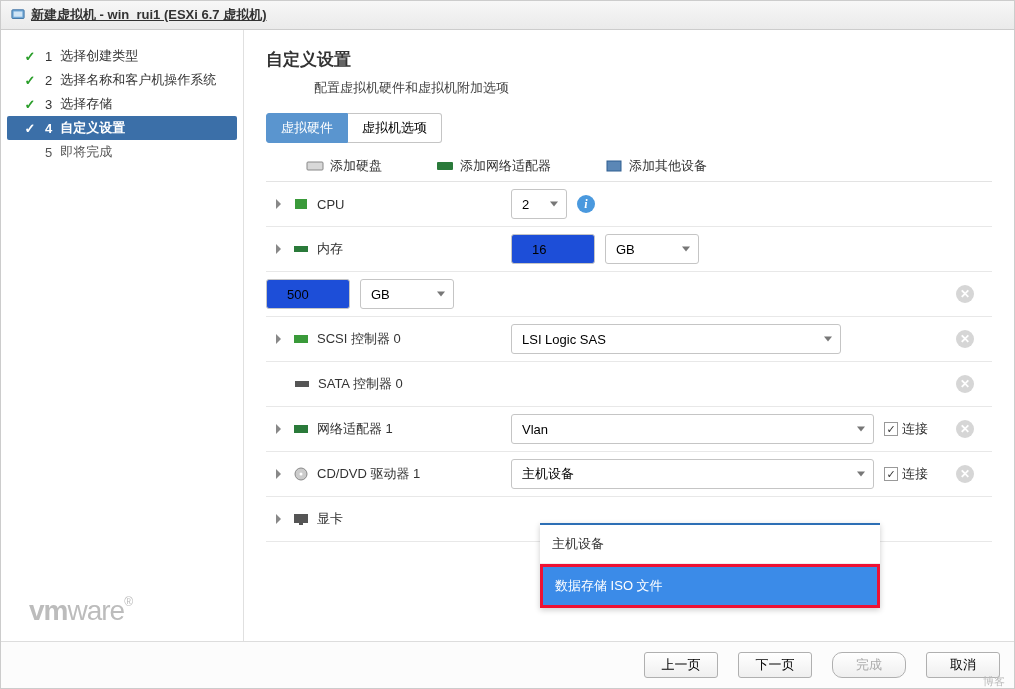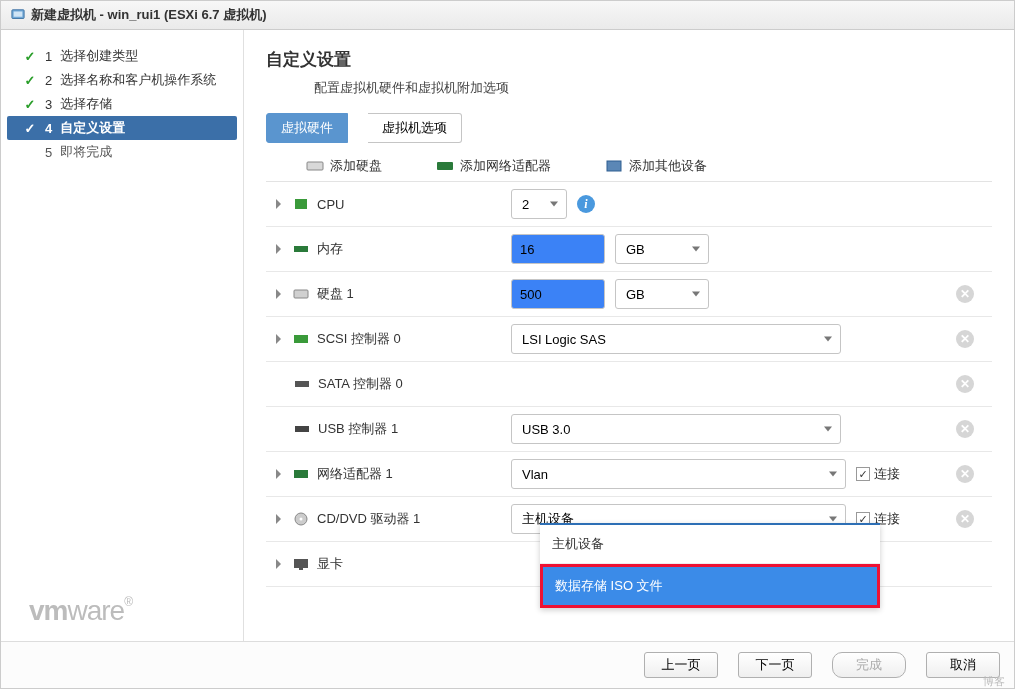--- a/index.html
+++ b/index.html
@@ -1,53 +1,53 @@
 <!DOCTYPE html>
 <html><head>
   <meta charset="utf-8">
   <style>
     * { box-sizing: border-box; margin: 0; padding: 0; font-family: "Microsoft YaHei", Arial, sans-serif; }
     body { background: #f5f5f5; width: 1015px; height: 689px; overflow: hidden; }
     .dialog { display: flex; flex-direction: column; width: 1015px; height: 689px; background: #fff; border: 1px solid #ccc; }
-    .title-bar { background: linear-gradient(#f7f7f7,#eaeaea); border-bottom: 1px solid #ccc; padding: 5px 10px; display: flex; align-items: center; gap: 6px; font-size: 13px; color: #333; font-weight: bold; }
+    .title-bar { background: linear-gradient(#f7f7f7,#eaeaea); border-bottom: 1px solid #ccc; padding: 5px 10px; display: flex; align-items: center; gap: 6px; font-size: 13px; color: #333; font-weight: bold; text-decoration: underline; }
     .vm-ico { width:14px; height:14px; }
     .body { flex:1; display:flex; min-height:0; }
     .sidebar { width:243px; background:#fff; border-right:1px solid #e0e0e0; padding:14px 0 14px 0; display:flex; flex-direction:column; justify-content:space-between; }
     .steps { display:flex; flex-direction:column; }
     .step { display:flex; align-items:center; gap:8px; padding:3px 14px 3px 22px; font-size:13px; color:#333; cursor:pointer; }
     .step .chk { width:14px; height:14px; display:flex; align-items:center; justify-content:center; }
     .step.done .chk::before { content:"✓"; color:#2a9e2a; font-weight:bold; font-size:13px; }
     .step.active { background:#3b6fa8; color:#fff; border-radius:2px; margin:0 6px; padding-left:16px; font-weight:bold; }
     .step.active .chk::before { content:"✓"; color:#fff; font-weight:bold; font-size:13px;}
     .step.pending { color:#555; padding-left:44px; }
     .vmware-logo { color:#bcbcbc; font-size:28px; font-weight:300; padding-left:28px; letter-spacing:-1px; font-family:Arial,sans-serif; }
     .vmware-logo b { font-weight:bold; }
     .main { flex:1; padding:18px 22px 0 22px; display:flex; flex-direction:column; min-height:0; }
     .main h2 { font-size:17px; font-weight:bold; color:#333; margin-bottom:8px; }
     .main .subtitle { font-size:13px; color:#444; margin-bottom:16px;padding-left:48px; }
     .tabs { display:flex; gap:0; margin-bottom:14px; }
     .tab { border:1px solid #c5c5c5; padding:5px 14px; font-size:13px; background:#fff; cursor:pointer; }
     .tab:first-child { border-radius:3px 0 0 3px; }
-    .tab:last-child { border-radius:0 3px 3px 0; border-left:none;margin-left:20px; }
+    .tab:last-child { border-radius:0 3px 3px 0; border-left:none; }
     .tab.active { background:#5a95cf; color:#fff; border-color:#5a95cf; }
     .toolbar { display:flex; gap:26px; align-items:center; font-size:13px; color:#333; margin-bottom:6px; padding-left:12px;}
     .toolbar .tb { display:flex; align-items:center; gap:6px; cursor:pointer;padding-left:28px;}
     .ico { width:18px; height:14px; display:inline-block; }
     .hw-list { border-top:1px solid #e3e3e3; overflow:visible; }
     .hw-row { display:flex; align-items:center; border-bottom:1px solid #e8e8e8; min-height:45px; position:relative; }
     .hw-label { width:245px; display:flex; align-items:center; gap:8px; padding-left:10px; font-size:13px; color:#333; }
     .caret { width:0;height:0;border-top:5px solid transparent;border-bottom:5px solid transparent;border-left:5px solid #888; margin-right:4px;}
     .hw-controls { flex:1; display:flex; align-items:center; gap:10px; padding:6px 0;}
-    .inpnum { width:94px; height:30px; border:1px solid #c5c5c5; border-radius:3px; padding:0 8px; font-size:13px; background:#3b82f6; }
+    .inpnum { width:84px; height:30px; border:1px solid #c5c5c5; border-radius:3px; padding:0 20px; font-size:13px; background:#1d4ed8; }
     .sel { height:30px; border:1px solid #c5c5c5; border-radius:3px; background:#fff; font-size:13px; padding:0 24px 0 10px; position:relative; display:flex; align-items:center; cursor:pointer; }
     .sel::after { content:""; position:absolute; right:8px; top:50%; transform:translateY(-50%); border-left:4px solid transparent;border-right:4px solid transparent;border-top:5px solid #777; }
     .sel.sm { width:56px; }
     .sel.unit { width:94px; }
     .sel.wide { width:330px; }
-    .sel.xwide { width:335px; }
+    .sel.xwide { width:363px; }
     .info-ico { width:18px; height:18px; border-radius:50%; background:#4a99de; color:#fff; display:flex; align-items:center; justify-content:center; font-size:12px; font-weight:bold; font-style:italic; font-family:Georgia,serif;}
     .remove-ico { width:18px;height:18px;border-radius:50%; background:#d6d6d6; color:#fff; display:flex; align-items:center; justify-content:center; font-size:12px; font-weight:bold; position:absolute; right:18px; cursor:pointer;}
     .remove-ico::before { content:"✕"; }
     .chkbox { width:14px; height:14px; border:1px solid #999; background:#fff; display:inline-flex; align-items:center; justify-content:center; font-size:11px; color:#333; }
     .chkbox.checked::before { content:"✓"; }
     .chk-lbl { font-size:13px; color:#333; display:flex; align-items:center; gap:4px;}
     .dropdown-open { position:absolute; left:540px; top:523px; width:340px; border-top:2px solid #2d6fb5; background:#fff; box-shadow:0 2px 6px rgba(0,0,0,0.2); z-index:10; }
     .dd-item { padding:10px 12px; font-size:13px; color:#333; border-bottom:1px solid #eee; cursor:pointer;}
     .dd-item.sel-item { background:#3b8be8; color:#fff; border:3px solid #e13; box-sizing:border-box; }
     .footer { border-top:1px solid #ddd; padding:10px 14px; display:flex; justify-content:flex-end; gap:20px; background:#fcfcfc; }
@@ -158,27 +158,20 @@
             </div>
           <div class="hw-controls">
             <input class="inpnum" value="16" style="">
             <div class="sel unit">
                 <span>GB</span>
               </div>
           </div>
         </div>
 
         <div class="hw-row">
-          <div class="hw-label">
-              <span class="caret"></span>
-              <svg class="hw-ico" viewBox="0 0 16 14">
-                <rect x="1" y="3" width="14" height="8" rx="1" fill="#d0d0d0" stroke="#888"></rect>
-              </svg>
-              <span>硬盘 1</span>
-            </div>
           <div class="hw-controls">
             <input class="inpnum" value="500" style="">
             <div class="sel unit">
                 <span>GB</span>
               </div>
           </div>
           <div class="remove-ico"></div>
         </div>
 
         <div class="hw-row">
@@ -201,34 +194,20 @@
           <div class="hw-label" style="padding-left:28px;">
               <svg class="hw-ico" viewBox="0 0 16 14">
                 <rect x="1" y="4" width="14" height="6" fill="#555"></rect>
               </svg>
               <span>SATA 控制器 0</span>
             </div>
           <div class="hw-controls"></div>
           <div class="remove-ico"></div>
         </div>
 
-        <div class="hw-row">
-          <div class="hw-label" style="padding-left:28px;">
-              <svg class="hw-ico" viewBox="0 0 16 14">
-                <rect x="1" y="4" width="14" height="6" fill="#444"></rect>
-              </svg>
-              <span>USB 控制器 1</span>
-            </div>
-          <div class="hw-controls">
-            <div class="sel wide">
-                <span>USB 3.0</span>
-              </div>
-          </div>
-          <div class="remove-ico"></div>
-        </div>
 
         <div class="hw-row">
           <div class="hw-label">
               <span class="caret"></span>
               <svg class="hw-ico" viewBox="0 0 16 14">
                 <rect x="1" y="3" width="14" height="8" fill="#2a7a3a"></rect>
               </svg>
               <span>网络适配器 1</span>
             </div>
           <div class="hw-controls">

